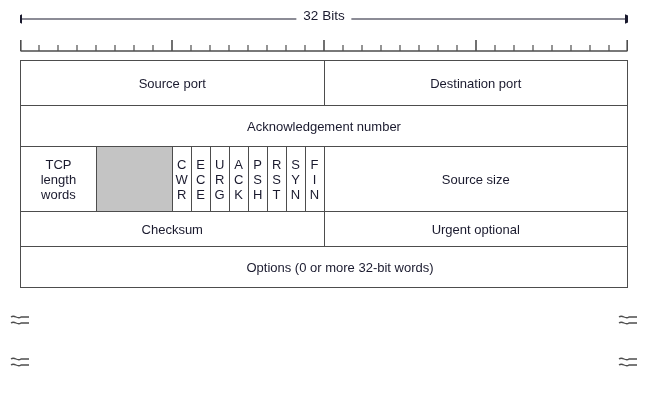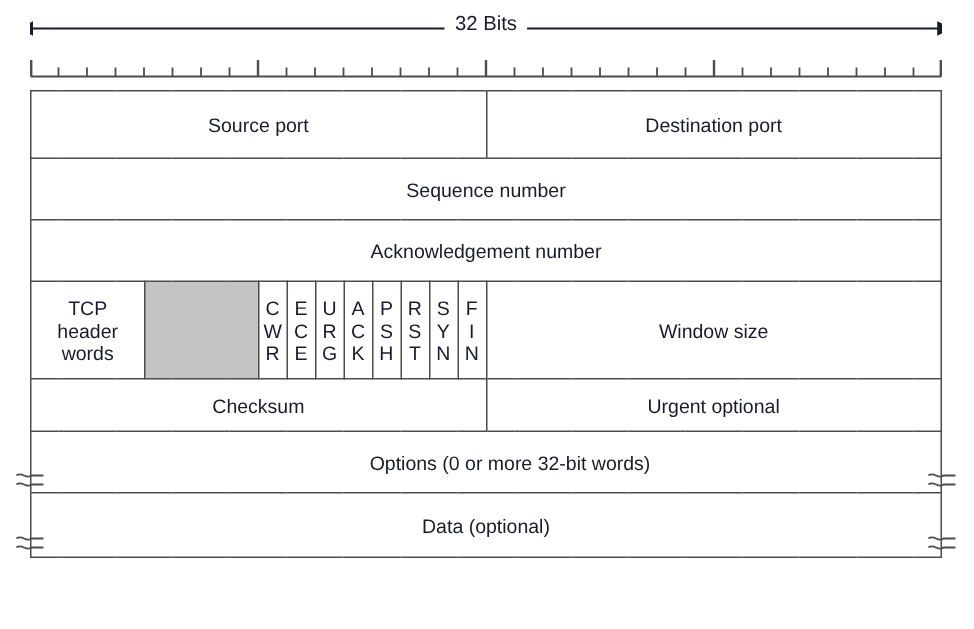--- a/index.html
+++ b/index.html
@@ -163,30 +163,27 @@
         <line x1="607.2" y1="15" x2="607.2" y2="4" stroke="#4d4d4d" stroke-width="1.6"></line>
       </svg>
   </div>
 
   <table class="tbl">
     <tbody>
       <tr class="r-ports">
         <td colspan="16">Source port</td>
         <td colspan="16">Destination port</td>
       </tr>
-      <tr class="r-seq">
-        <td colspan="32">Sequence number</td>
-      </tr>
       <tr class="r-ack">
         <td colspan="32">Acknowledgement number</td>
       </tr>
       <tr class="r-flags">
         <td colspan="4" class="cell-hdrlen">
           <span>TCP</span><br>
-          <span>header</span><br>
+          <span>length</span><br>
           <span>words</span>
         </td>
         <td colspan="4" class="cell-reserved"></td>
 
         <td class="flag">
           <span>C</span>
           <span>W</span>
           <span>R</span>
         </td>
         <td class="flag">
@@ -218,32 +215,29 @@
           <span>S</span>
           <span>Y</span>
           <span>N</span>
         </td>
         <td class="flag">
           <span>F</span>
           <span>I</span>
           <span>N</span>
         </td>
 
-        <td colspan="16">Window size</td>
+        <td colspan="16">Source size</td>
       </tr>
       <tr class="r-sum">
         <td colspan="16">Checksum</td>
         <td colspan="16">Urgent optional</td>
       </tr>
       <tr class="r-opt">
         <td colspan="32">Options (0 or more 32-bit words)</td>
       </tr>
-      <tr class="r-data">
-        <td colspan="32">Data (optional)</td>
-      </tr>
     </tbody>
   </table>
 
   <div class="brk brk-opt-l">
     <svg width="22" height="20" viewBox="0 0 22 20">
       <path d="M2,7 C6,4 8,10 12,7 L20,7" fill="none" stroke="#4d4d4d" stroke-width="1.3"></path>
       <path d="M2,13 C6,10 8,16 12,13 L20,13" fill="none" stroke="#4d4d4d" stroke-width="1.3"></path>
     </svg>
   </div>
   <div class="brk brk-opt-r">

